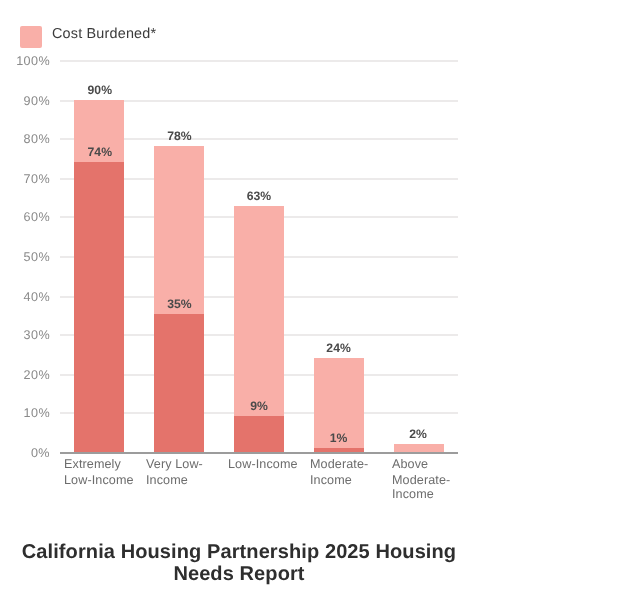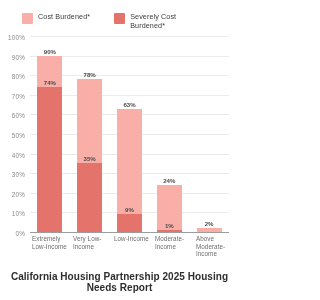--- a/index.html
+++ b/index.html
@@ -19,22 +19,22 @@
     height: 300px;
     box-sizing: border-box;
     padding: 0;
     background: #ffffff;
   }
 
   
   .legend {
     display: flex;
     align-items: flex-start;
-    gap: 24px;
-    padding: 12px 0 0 22px;
+    gap: 8px;
+    padding: 12px 0 0 10px;
     box-sizing: border-box;
   }
   .legend-item {
     display: flex;
     align-items: flex-start;
     gap: 5px;
   }
   .legend-swatch {
     width: 11px;
     height: 11px;
@@ -173,24 +173,20 @@
 </head>
 <body>
 
 <div class="chart-card">
 
   <div class="legend">
     <div class="legend-item">
       <span class="legend-swatch" style="background:#f9afa8"></span>
       <span class="legend-label">Cost Burdened*</span>
     </div>
-    <div class="legend-item">
-      <span class="legend-swatch" style="background:#e4736b"></span>
-      <span class="legend-label">Severely Cost Burdened*</span>
-    </div>
   </div>
 
   <div class="plot-area">
     <div class="grid" id="grid">
         <div class="grid-row" style="top: 0%;">
           <span class="ytick">100%</span>
         </div>
         <div class="grid-row" style="top: 10%;">
           <span class="ytick">90%</span>
         </div>

